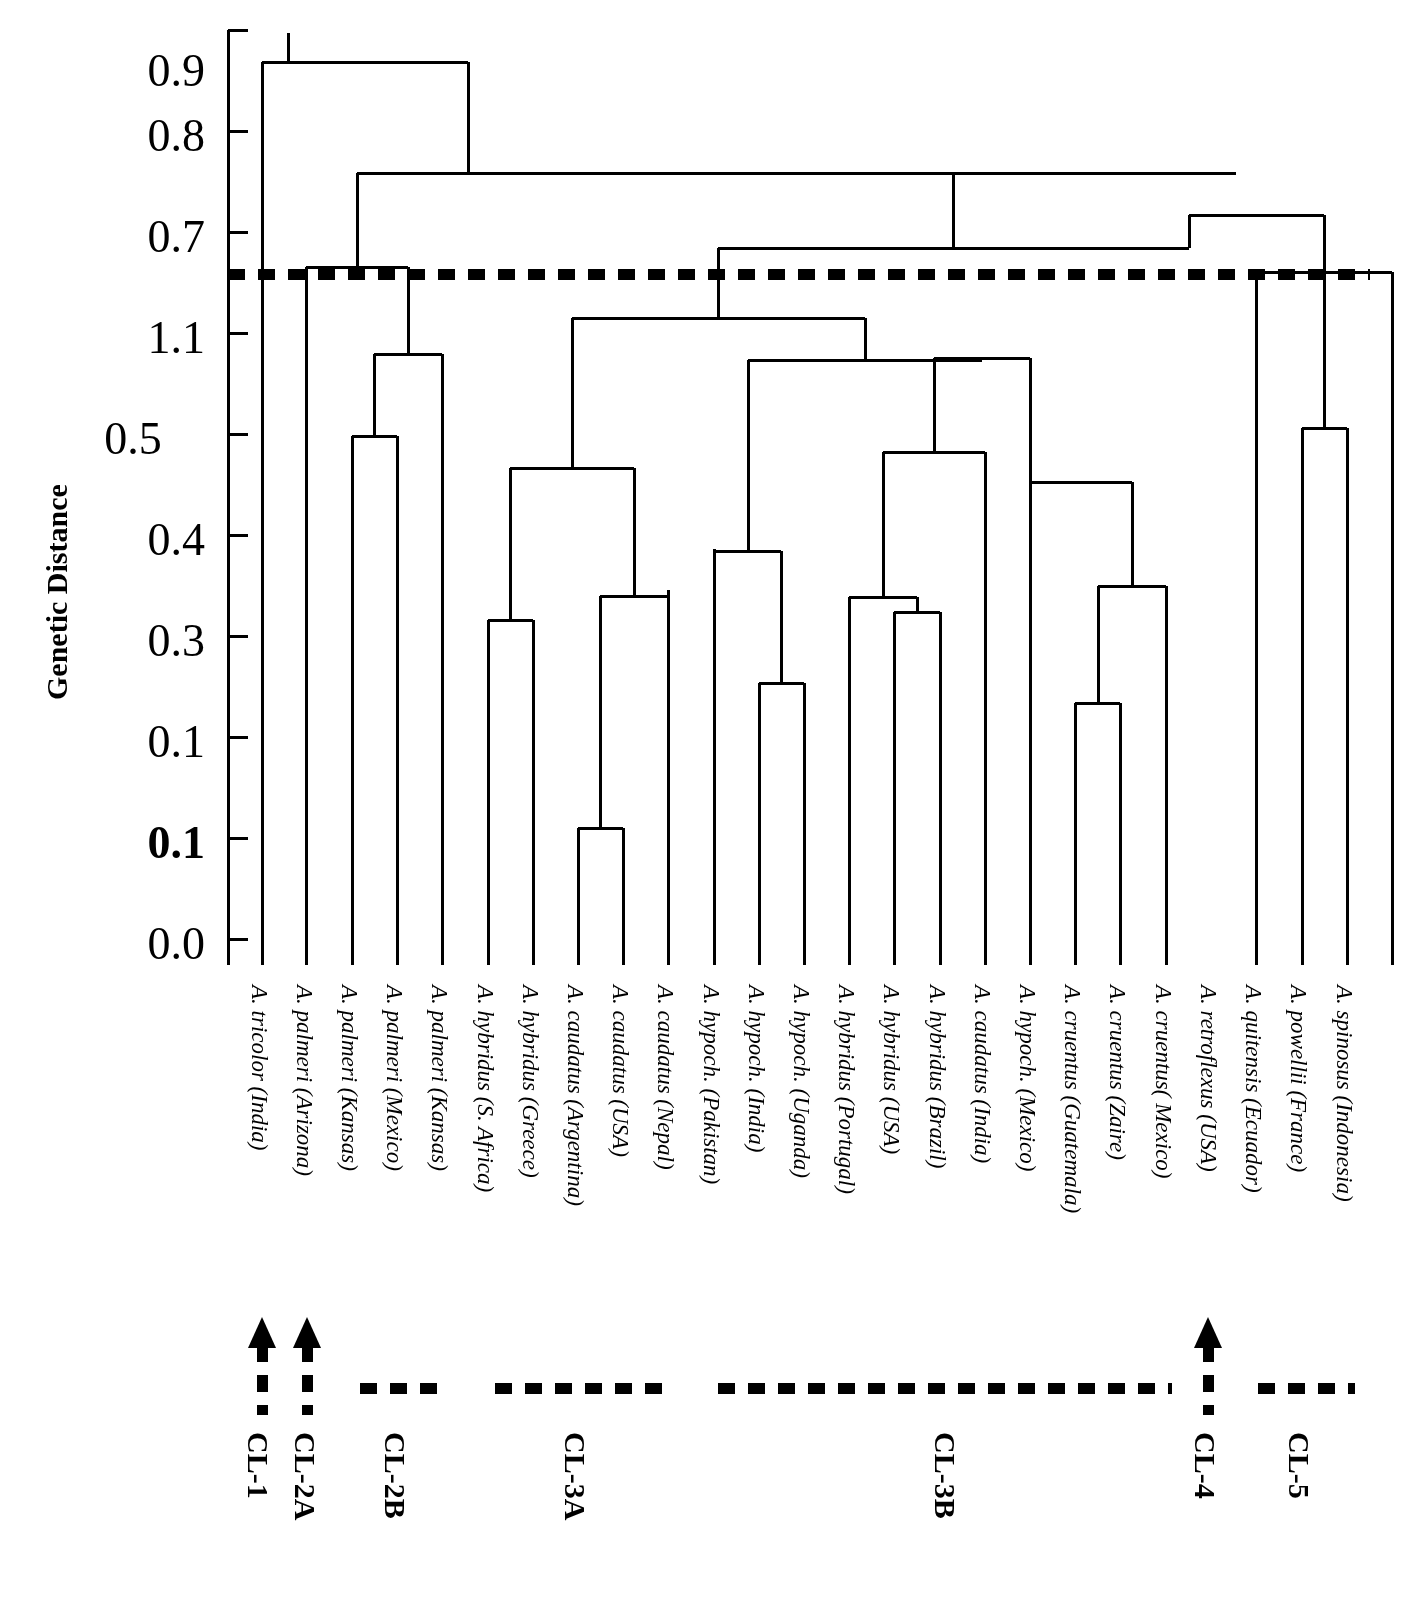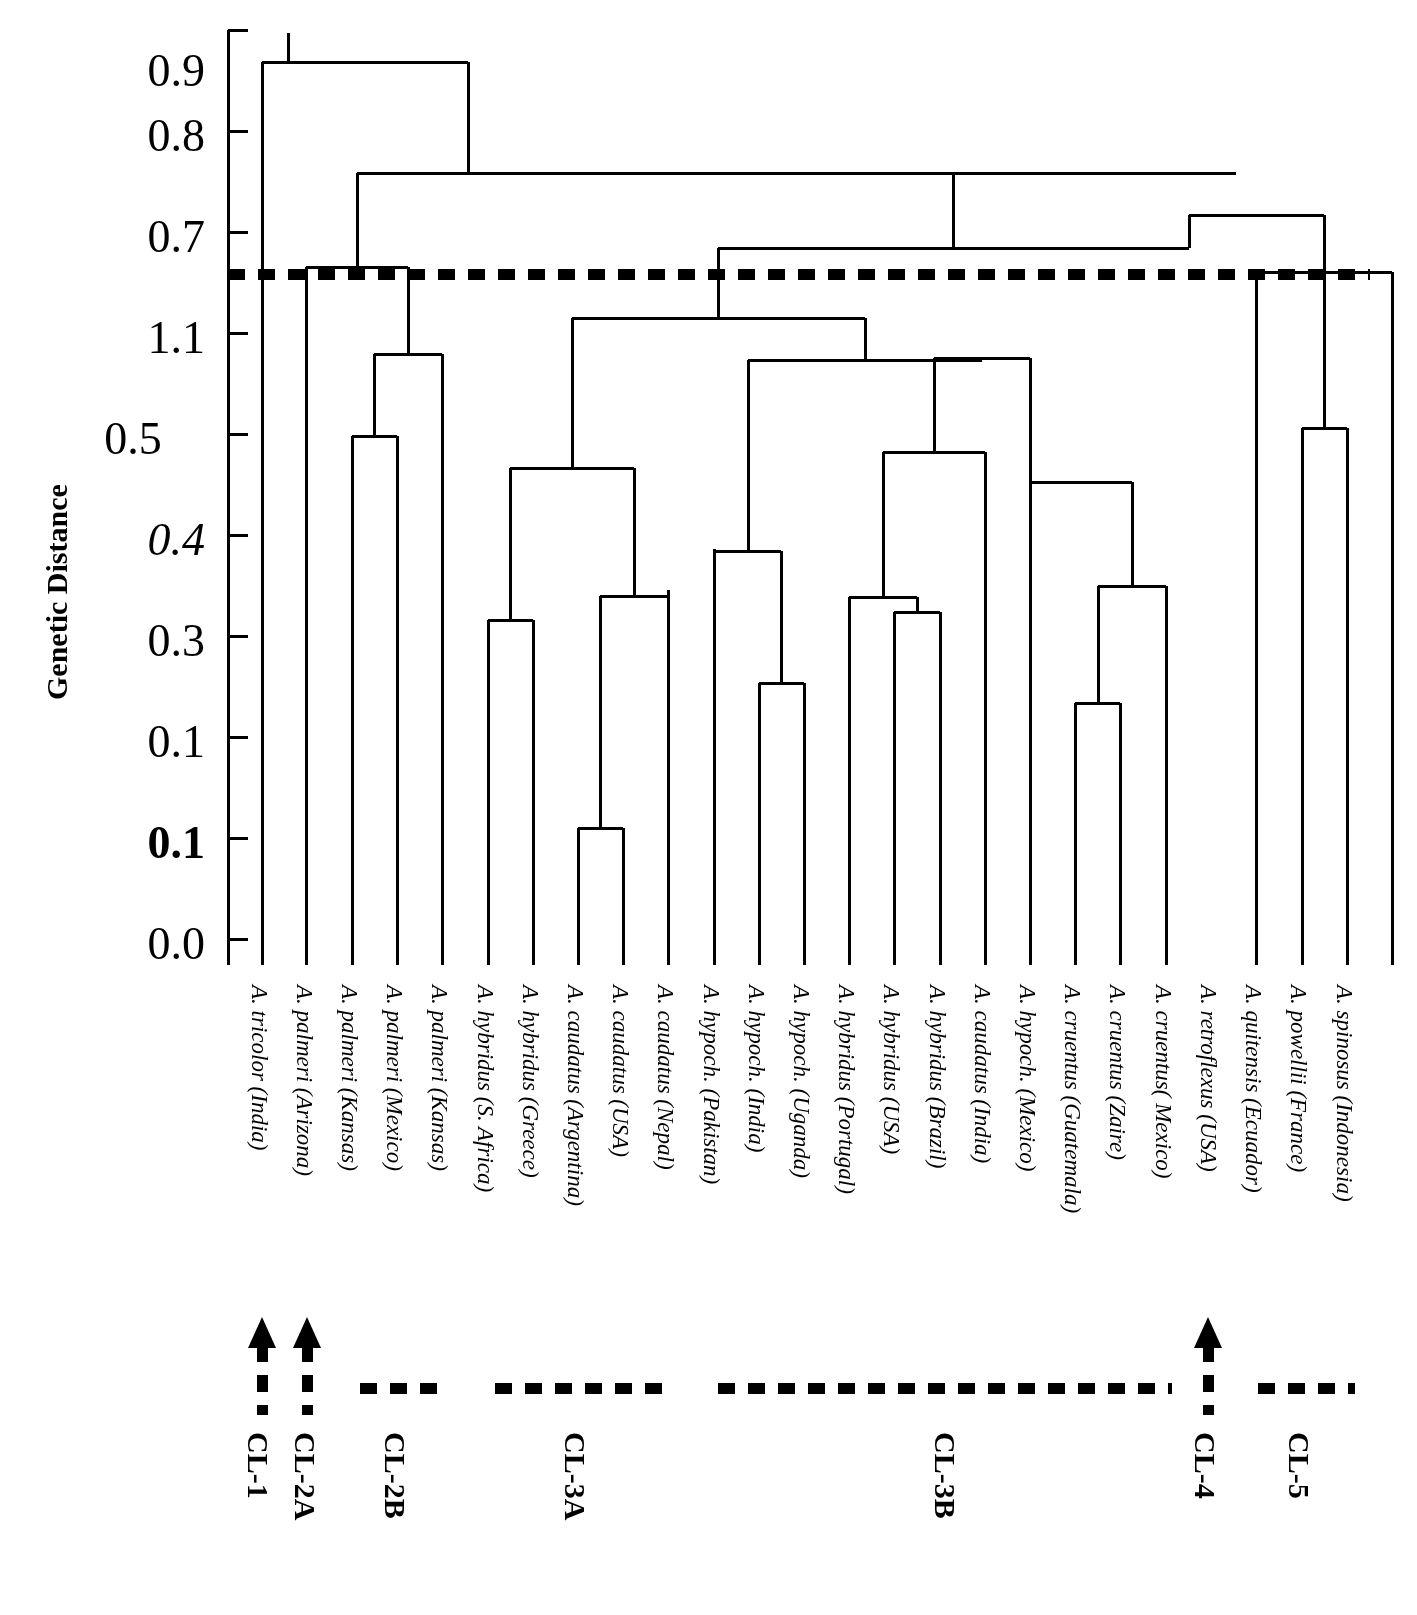--- a/index.html
+++ b/index.html
@@ -46,21 +46,21 @@
 
 <div id="root">
 
   <div class="axis-title" style="left:40px; top:700px;">Genetic Distance</div>
 
   <div class="ytick" style="left:95px; top:8px; width:110px;margin-top:36px;">0.9</div>
   <div class="ytick" style="left:95px; top:109px; width:110px;">0.8</div>
   <div class="ytick" style="left:95px; top:210px; width:110px;">0.7</div>
   <div class="ytick" style="left:95px; top:311px; width:110px;">1.1</div>
   <div class="ytick" style="left:78px; top:412px; width:110px;text-align:center;">0.5</div>
-  <div class="ytick" style="left:95px; top:513px; width:110px;font-style:italic;">0.4</div>
+  <div class="ytick" style="left:95px; top:513px; width:110px;">0.4</div>
   <div class="ytick" style="left:95px; top:614px; width:110px;text-align:right;">0.3</div>
   <div class="ytick" style="left:95px; top:715px; width:110px;">0.1</div>
   <div class="ytick" style="left:95px; top:816px; width:110px;font-weight:bold;">0.1</div>
   <div class="ytick" style="left:95px; top:917px; width:110px; overflow:hidden; height:55px;font-family:Liberation Serif, serif;">0.0</div>
 
   <svg width="1417" height="1615">
     <g stroke="#000" stroke-width="3" fill="none" shape-rendering="crispEdges">
 
       <line x1="228" y1="30" x2="228" y2="965"></line>
       <line x1="228" y1="30" x2="248" y2="30"></line>

